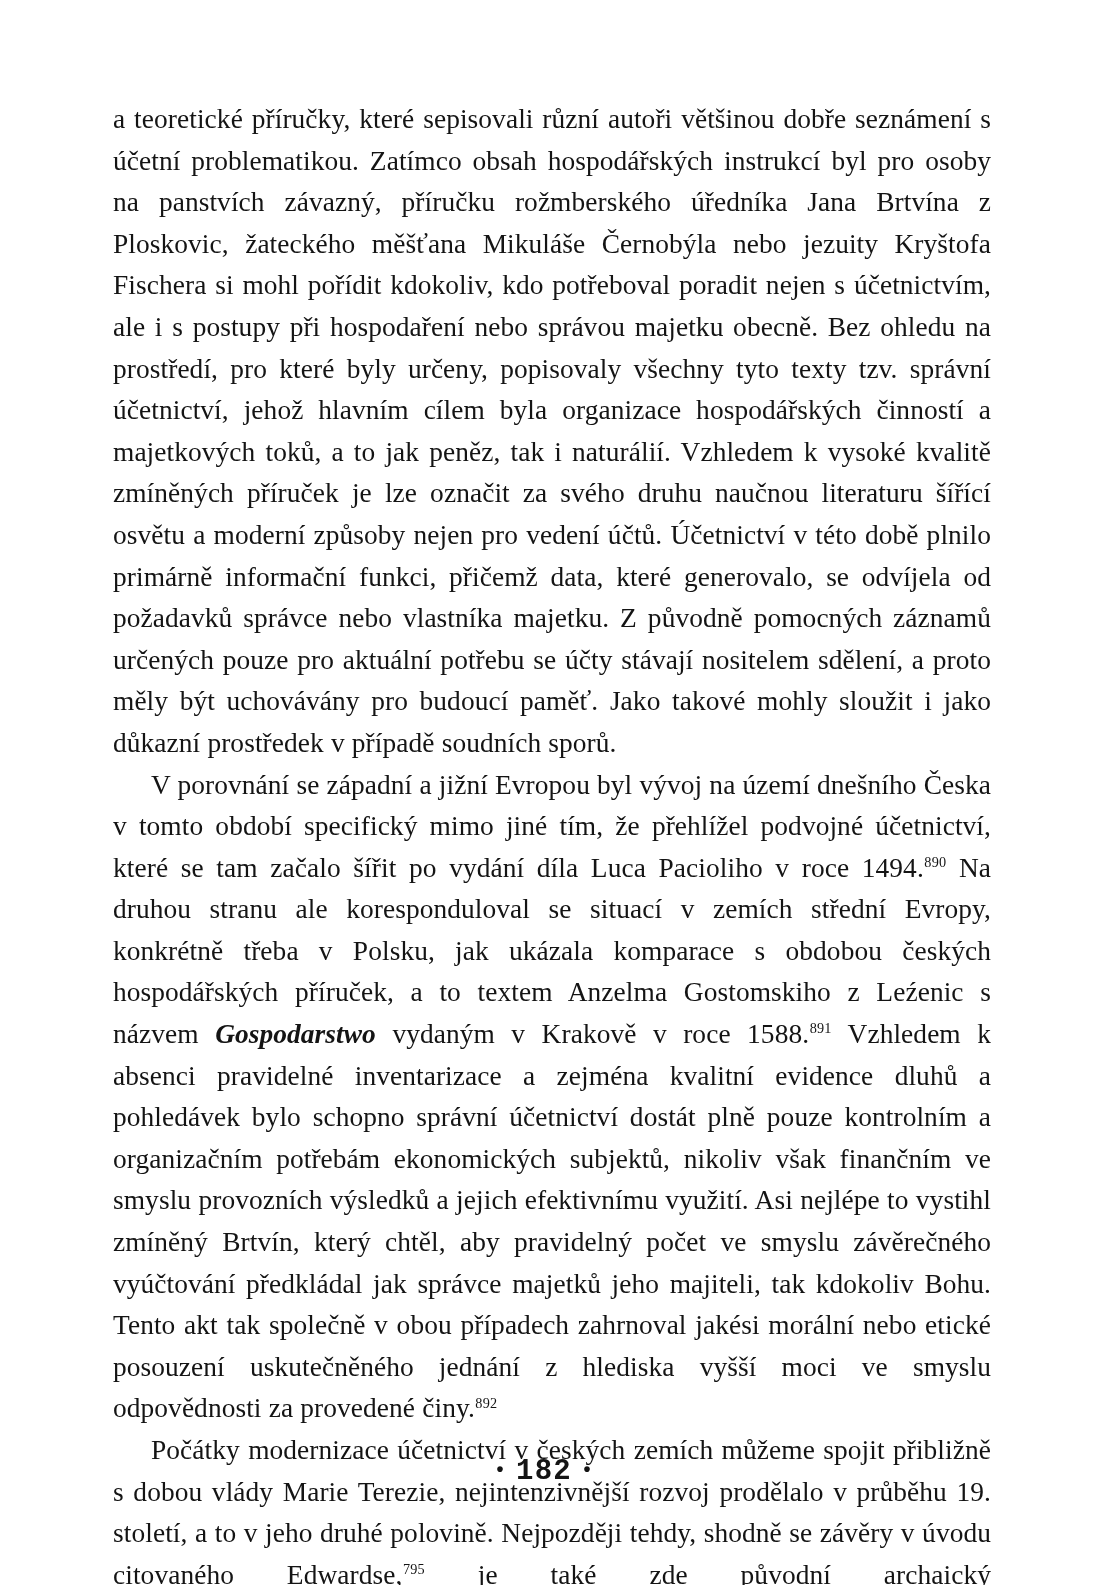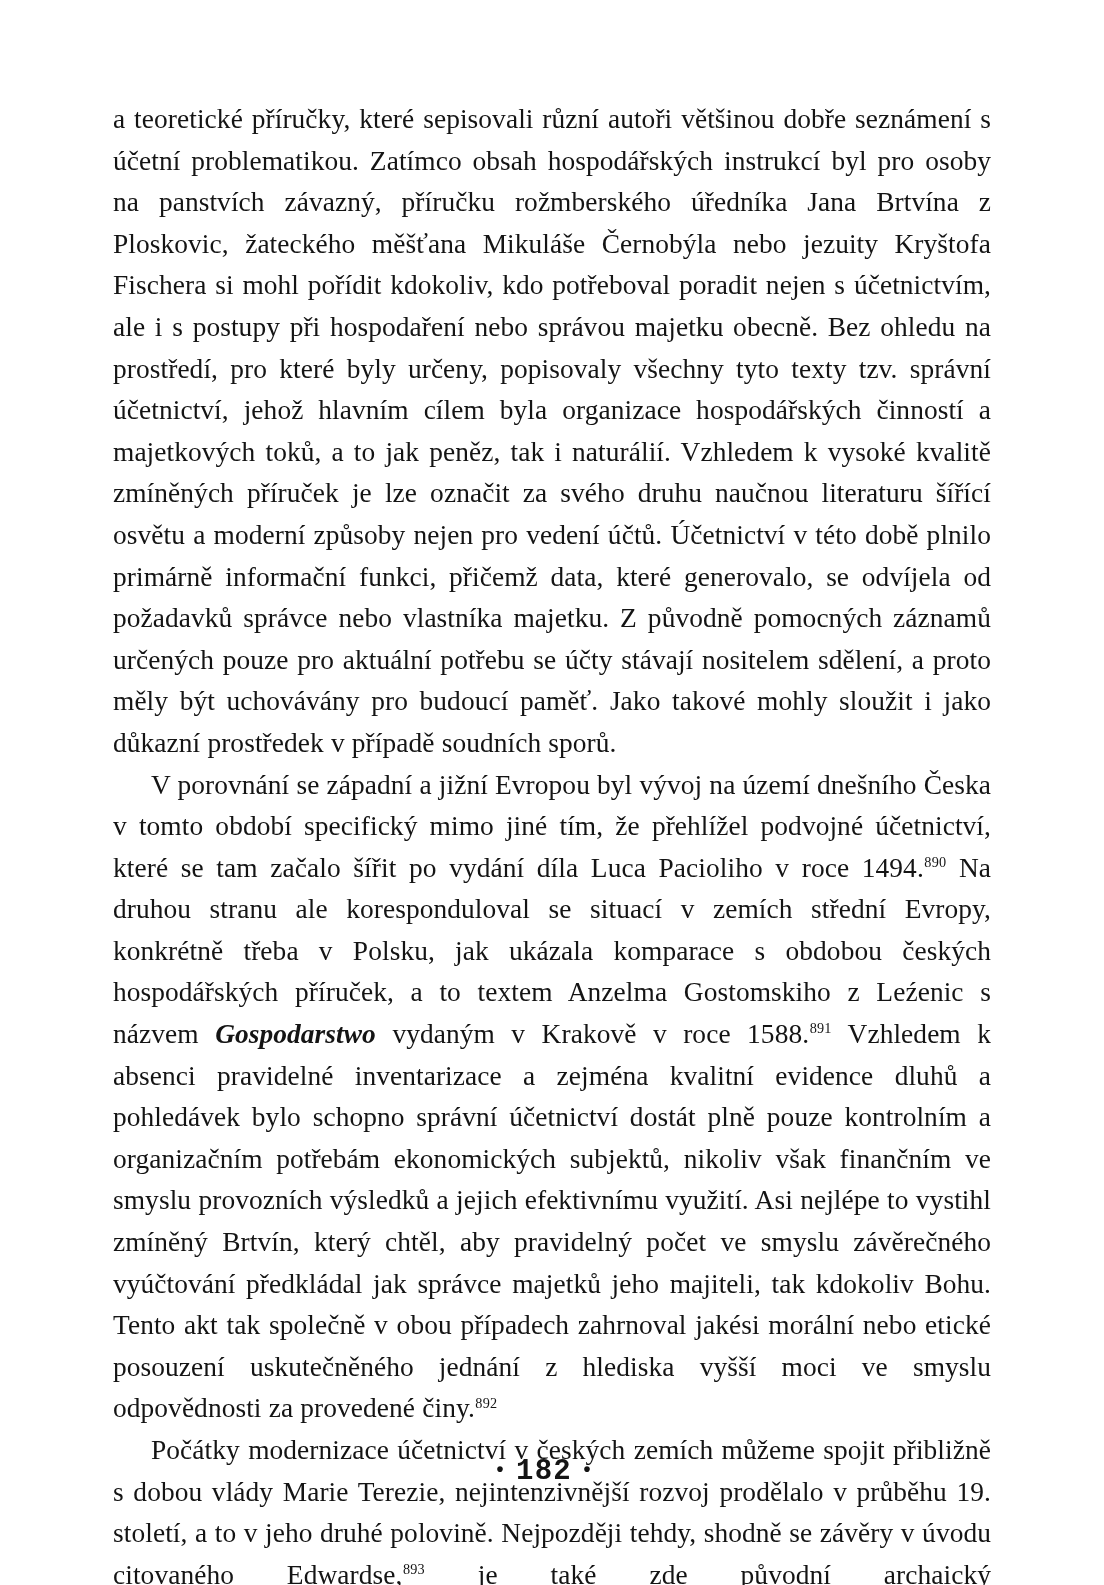--- a/index.html
+++ b/index.html
@@ -86,19 +86,19 @@
 <body>
 
 <div class="page">
 
   <div class="textblock">
 
     <p class="para nostretch"><span>a teoretické příručky, které sepisovali různí autoři většinou dobře seznámení s účetní problematikou. Zatímco obsah hospodářských instrukcí byl pro osoby na panstvích závazný, příručku rožmberského úředníka Jana Brtvína z Ploskovic, žateckého měšťana Mikuláše Černobýla nebo jezuity Kryštofa Fischera si mohl pořídit kdokoliv, kdo potřeboval poradit nejen s účetnictvím, ale i s postupy při hospodaření nebo správou majetku obecně. Bez ohledu na prostředí, pro které byly určeny, popisovaly všechny tyto texty tzv. správní účetnictví, jehož hlavním cílem byla organizace hospodářských činností a majetkových toků, a to jak peněz, tak i naturálií. Vzhledem k vysoké kvalitě zmíněných příruček je lze označit za svého druhu naučnou literaturu šířící osvětu a moderní způsoby nejen pro vedení účtů. Účetnictví v této době plnilo primárně informační funkci, přičemž data, které generovalo, se odvíjela od požadavků správce nebo vlastníka majetku. Z původně pomocných záznamů určených pouze pro aktuální potřebu se účty stávají nositelem sdělení, a proto měly být uchovávány pro budoucí paměť. Jako takové mohly sloužit i jako důkazní prostředek v případě soudních sporů.</span></p>
 
     <p class="para indent nostretch"><span>V porovnání se západní a jižní Evropou byl vývoj na území dnešního Česka v tomto období specifický mimo jiné tím, že přehlížel podvojné účetnictví, které se tam začalo šířit po vydání díla Luca Pacioliho v roce 1494.</span><sup class="fn">890</sup><span> Na druhou stranu ale koresponduloval se situací v zemích střední Evropy, konkrétně třeba v Polsku, jak ukázala komparace s obdobou českých hospodářských příruček, a to textem Anzelma Gostomskiho z Leźenic s názvem </span><span class="title-italic">Gospodarstwo</span><span> vydaným v Krakově v roce 1588.</span><sup class="fn">891</sup><span> Vzhledem k absenci pravidelné inventarizace a zejména kvalitní evidence dluhů a pohledávek bylo schopno správní účetnictví dostát plně pouze kontrolním a organizačním potřebám ekonomických subjektů, nikoliv však finančním ve smyslu provozních výsledků a jejich efektivnímu využití. Asi nejlépe to vystihl zmíněný Brtvín, který chtěl, aby pravidelný počet ve smyslu závěrečného vyúčtování předkládal jak správce majetků jeho majiteli, tak kdokoliv Bohu. Tento akt tak společně v obou případech zahrnoval jakési morální nebo etické posouzení uskutečněného jednání z hlediska vyšší moci ve smyslu odpovědnosti za provedené činy.</span><sup class="fn">892</sup></p>
 
-    <p class="para indent"><span>Počátky modernizace účetnictví v českých zemích můžeme spojit přibližně s dobou vlády Marie Terezie, nejintenzivnější rozvoj prodělalo v průběhu 19. století, a to v jeho druhé polovině. Nejpozději tehdy, shodně se závěry v úvodu citovaného Edwardse,</span><sup class="fn">893</sup><span> je také zde původní archaický</span></p>
+    <p class="para indent"><span>Počátky modernizace účetnictví v českých zemích můžeme spojit přibližně s dobou vlády Marie Terezie, nejintenzivnější rozvoj prodělalo v průběhu 19. století, a to v jeho druhé polovině. Nejpozději tehdy, shodně se závěry v úvodu citovaného Edwardse,</span><sup class="fn">795</sup><span> je také zde původní archaický</span></p>
 
   </div>
 
   <div class="folio"><span class="dot">•</span><span>182</span><span class="dot">•</span></div>
 
 </div>
 
 </body></html>

